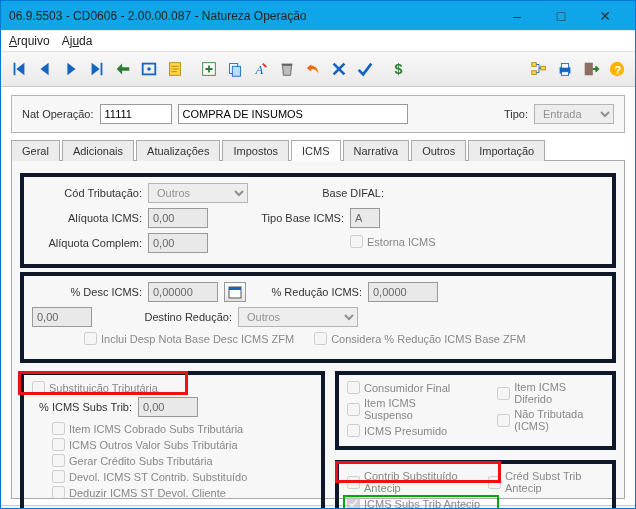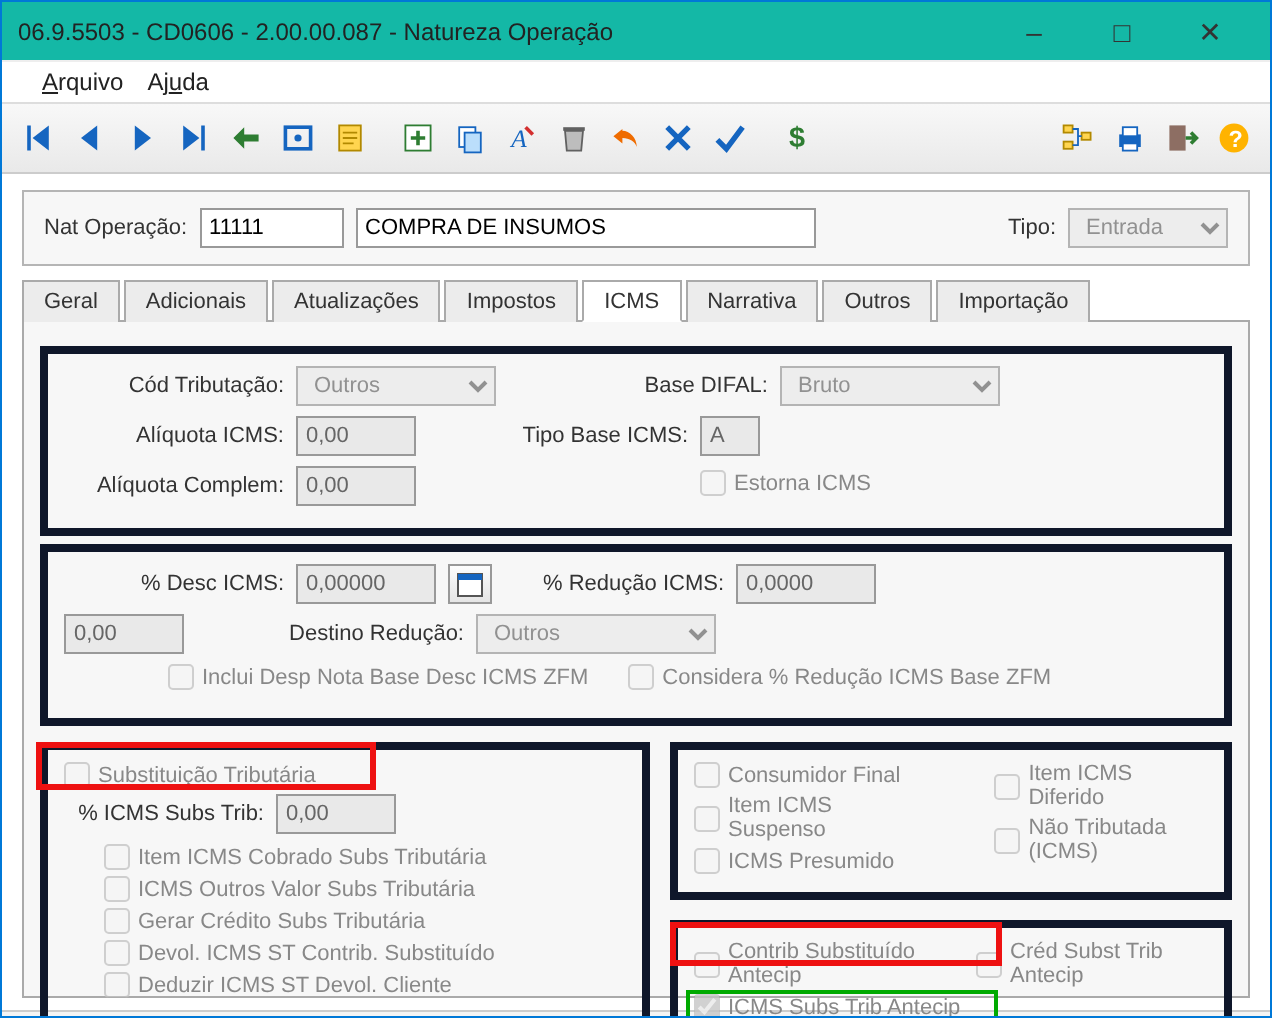--- a/index.html
+++ b/index.html
@@ -9,42 +9,41 @@
     font-size: 11px;
     background: #fff;
     color: #333;
     width: 636px;
     height: 509px;
     overflow: hidden;
     border: 1px solid #0078d7;
   }
   .titlebar {
     height: 30px;
-    background: #14b8a6;
+    background: #0ea5e9;
     display: flex;
     align-items: center;
     padding: 0 8px;
     border-bottom: 1px solid #eee;
   }
   .titlebar .title { flex: 1; font-size: 12px; color: #222; }
   .titlebar .win-btns { display: flex; gap: 0; }
   .titlebar .win-btn {
     width: 44px; height: 28px;
     display: flex; align-items: center; justify-content: center;
     font-size: 14px; color: #333;
   }
   .menubar {
     height: 20px;
     display: flex;
     align-items: center;
     gap: 12px;
     padding: 0 8px;
     font-size: 12px;
     color: #222;
-    margin-left: 12px;
   }
   .menubar span u { text-decoration: underline; }
   .toolbar {
     height: 36px;
     background: linear-gradient(#f8f8f8,#e9e9e9);
     border-top: 1px solid #ddd;
     border-bottom: 1px solid #ccc;
     display: flex;
     align-items: center;
     padding: 0 6px;
@@ -290,21 +289,20 @@
     <div class="tab">Importação</div>
   </div>
 
   <div class="tab-body">
 
     <div class="group">
       <div class="row">
         <span class="lbl">Cód Tributação:</span>
         <select disabled="" style="width:100px"><option>Outros</option></select>
         <span class="col2-lbl">Base DIFAL:</span>
-        <select disabled="" style="width:110px"><option>Bruto</option></select>
       </div>
       <div class="row">
         <span class="lbl">Alíquota ICMS:</span>
         <input type="text" disabled="" style="width: 60px;" value="0,00">
         <span class="col2-lbl">Tipo Base ICMS:</span>
         <input type="text" disabled="" style="width: 30px;" value="A">
       </div>
       <div class="row">
         <span class="lbl">Alíquota Complem:</span>
         <input type="text" disabled="" style="width: 60px;" value="0,00">

